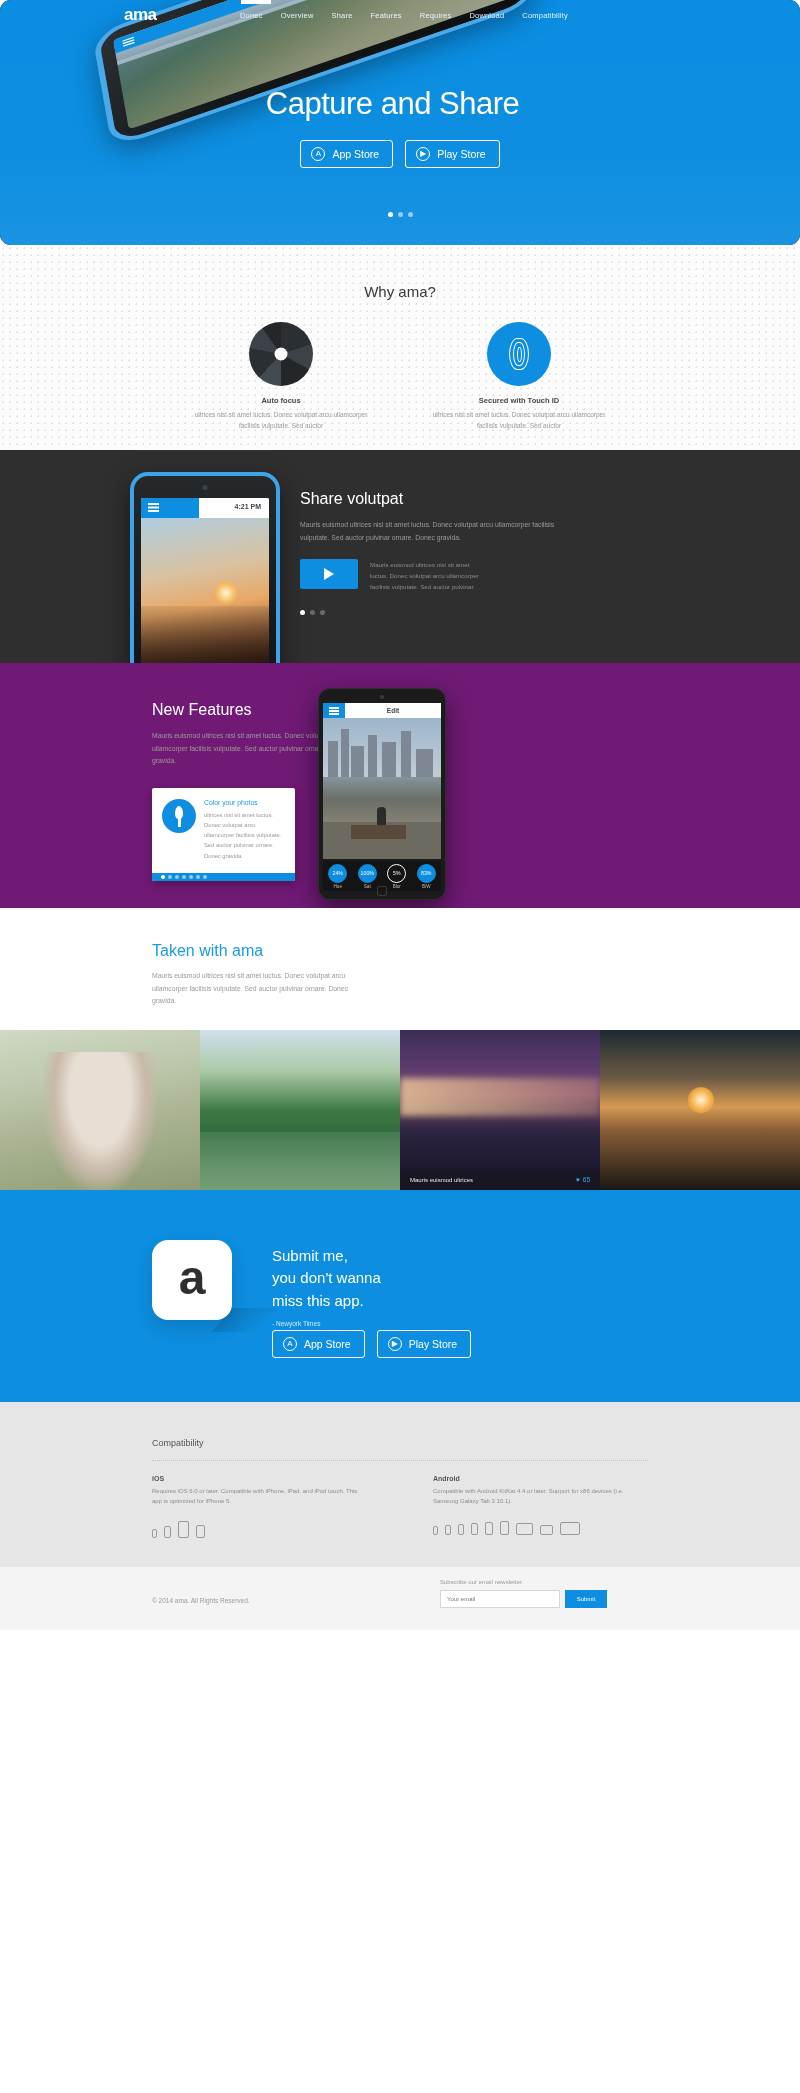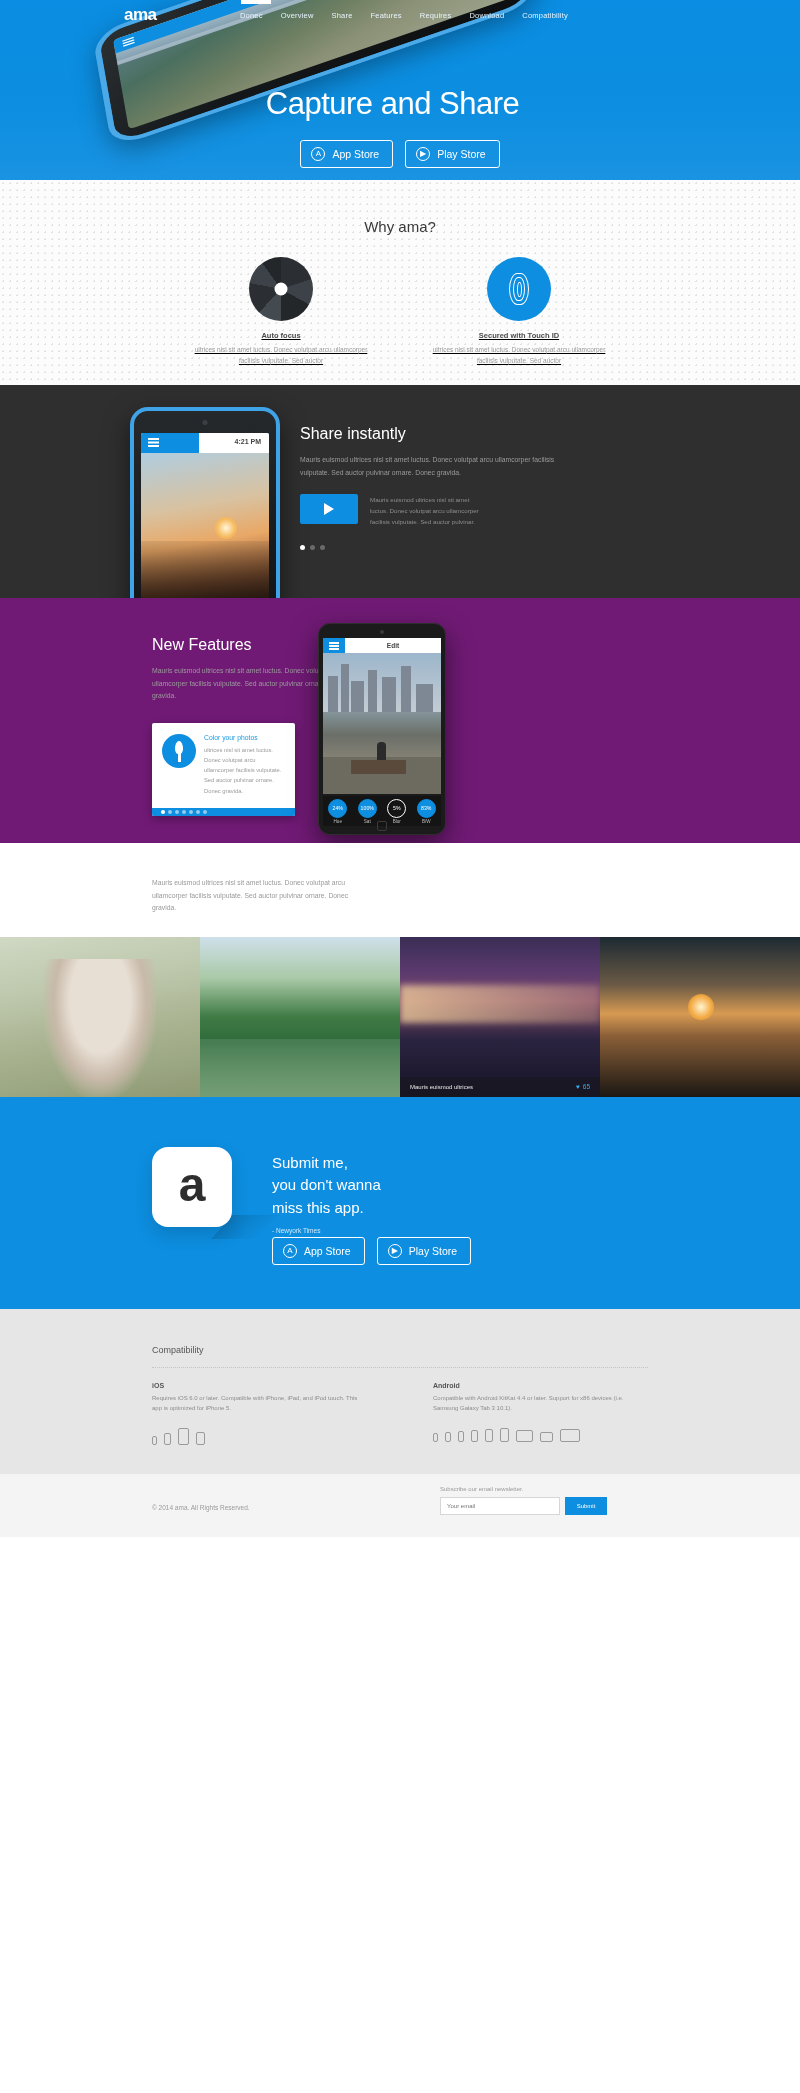--- a/index.html
+++ b/index.html
@@ -4,21 +4,21 @@
 <style>
   * { margin:0; padding:0; box-sizing:border-box; }
   body {
     width:800px; height:2093px;
     font-family:"Liberation Sans", sans-serif;
     background:#fff; overflow:hidden; position:relative;
   }
 
   
   .hero {
-    position:relative; height:180px; background:#000000; overflow:hidden;
+    position:relative; height:245px; background:#000000; overflow:hidden;border-radius:11px;
   }
   .hero-bg-grad {
     position:absolute; inset:0;
     background:linear-gradient(180deg,#0a8de2 0%,#0d8ee0 60%,#1a93e2 100%);
   }
   .nav {
     position:relative; z-index:9; height:30px; display:flex;
     align-items:center; padding:0 0 0 0;
   }
   .logo {
@@ -101,21 +101,21 @@
   
   .why {
     position:relative; background:#fcfcfc; height:205px;
     background-image:radial-gradient(#e2e2e2 1px, transparent 1px);
     background-size:7px 7px;
   }
   .why h2 {
     text-align:center; padding-top:38px; font-size:15px; color:#3a3a3a; font-weight:normal;
   }
   .why-items {
-    display:flex; justify-content:center; gap:62px; margin-top:22px;text-decoration:underline;
+    display:flex; justify-content:center; gap:62px; margin-top:22px;
   }
   .why-item { width:176px; text-align:center; }
   .why-ico { width:64px; height:64px; margin:0 auto 10px; position:relative; }
   .why-h { font-size:7.5px; color:#4a4a4a; margin-bottom:4px; font-weight:bold; }
   .why-p { font-size:6.5px; color:#9a9a9a; line-height:1.75; }
 
   .iris { width:64px; height:64px; border-radius:50%; position:relative; overflow:hidden;
           background:conic-gradient(#2b2f33 0 20%,#3c4247 20% 33%,#23272a 33% 50%,
             #434a50 50% 62%,#2b2f33 62% 78%,#3c4247 78% 90%,#23272a 90% 100%); }
   .iris::after { content:""; position:absolute; left:50%; top:50%; width:13px; height:13px;
@@ -365,21 +365,21 @@
           <span>4:21 PM</span>
         </div>
       </div>
       <div class="sp-photo">
         <div class="sp-sun"></div>
       </div>
     </div>
   </div>
 
   <div class="share-txt">
-    <h2>Share instantly</h2>
+    <h2>Share volutpat</h2>
     <p>Mauris euismod ultrices nisl sit amet luctus. Donec volutpat arcu ullamcorper facilisis vulputate. Sed auctor pulvinar ornare. Donec gravida.</p>
     <div class="share-row">
       <div class="play-btn">
         <i></i>
       </div>
       <div class="share-sub">Mauris euismod ultrices nisl sit amet luctus. Donec volutpat arcu ullamcorper facilisis vulputate. Sed auctor pulvinar.</div>
     </div>
   </div>
 
   <div class="share-dots">
@@ -454,20 +454,21 @@
         <div class="circ blue">83%</div>
         <div class="lbl">B/W</div>
       </div>
     </div>
     <div class="fp-home"></div>
   </div>
 </section>
 
 <section>
   <div class="gal-head">
+    <h2>Taken with ama</h2>
     <p>Mauris euismod ultrices nisl sit amet luctus. Donec volutpat arcu ullamcorper facilisis vulputate. Sed auctor pulvinar ornare. Donec gravida.</p>
   </div>
   <div class="gal-grid">
     <div class="gal-cell g1"></div>
     <div class="gal-cell g2"></div>
     <div class="gal-cell g3">
       <div class="gal-cap">
         <span class="t">Mauris euismod ultrices</span>
         <span class="l">
           <span>♥</span>

